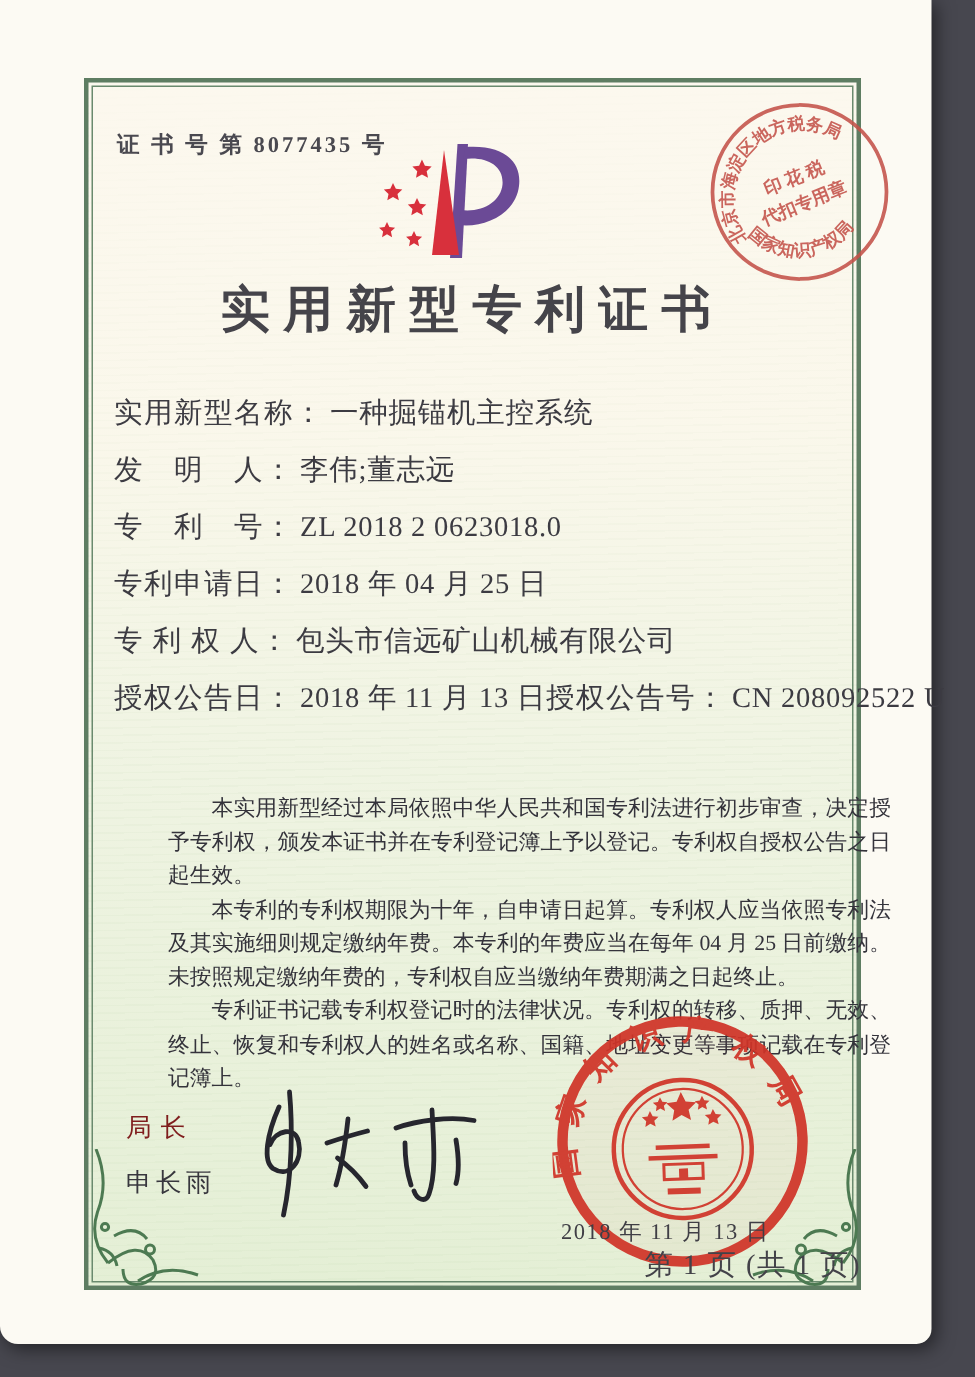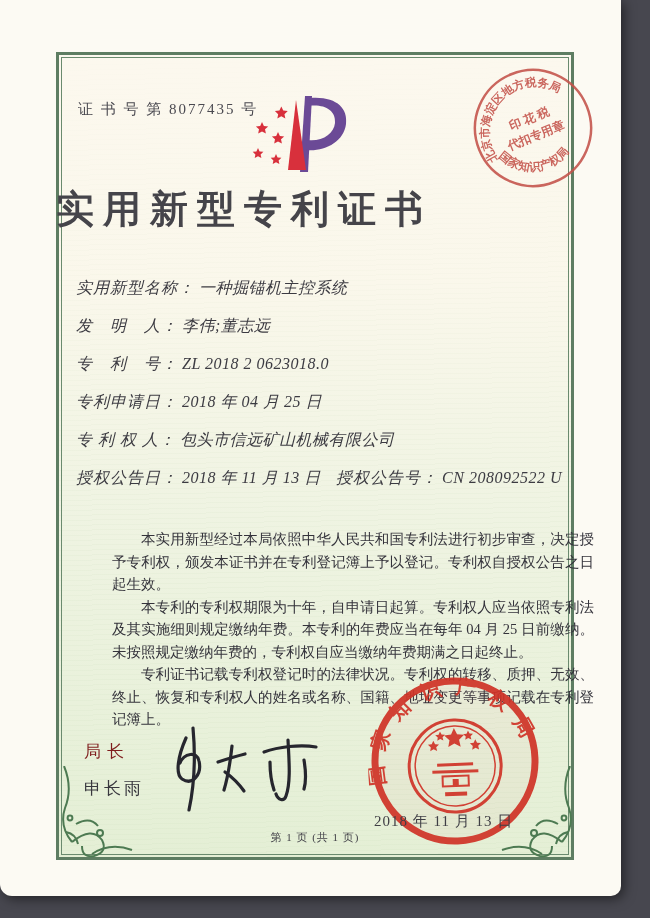--- a/index.html
+++ b/index.html
@@ -18,39 +18,39 @@
   .frame{
     position:absolute;left:56px;top:52px;width:518px;height:808px;
     border:3px solid #5e7d62;
     background:
       linear-gradient(180deg, rgba(252,248,238,.97) 0%, rgba(250,247,234,.88) 28%, rgba(236,242,222,.82) 58%, rgba(224,237,208,.85) 100%),
       repeating-linear-gradient(179deg, rgba(125,168,112,.22) 0px, rgba(125,168,112,.22) 1px, transparent 1px, transparent 5px);
     box-sizing:border-box;
   }
   .frame-inner{position:absolute;inset:2px;border:1px solid #6a8a6e;pointer-events:none;}
   .abs{position:absolute;}
-  .cert-no{left:78px;top:100px;font-size:15px;letter-spacing:2px;color:#4a4950;}
-  .title{left:56px;top:184px;width:518px;font-size:38px;font-weight:700;
+  .cert-no{left:78px;top:87px;font-size:15px;letter-spacing:2px;color:#4a4950;font-weight:bold;}
+  .title{left:56px;top:184px;width:518px;text-align:center;font-size:33px;font-weight:700;
          letter-spacing:9px;color:#45444a;}
-  .fields{left:76px;top:276px;width:486px;font-size:16px;color:#3c3b42;font-style:italic;}
+  .fields{left:76px;top:264px;width:486px;font-size:19px;color:#3c3b42;}
   .field-row{line-height:24px;margin-bottom:14px;white-space:nowrap;}
   .field-label{letter-spacing:1px;}
   .field-value{margin-left:4px;letter-spacing:.5px;}
   .grant-row{display:flex;justify-content:space-between;}
   .body-text{left:76px;top:528px;width:482px;font-size:14.5px;line-height:22.5px;
              color:#34333b;text-align:justify;margin-left:36px;}
   .body-text p{margin:0;text-indent:2em;}
   .signer-title{left:84px;top:740px;font-size:17px;letter-spacing:6px;color:#7f1d1d;}
   .signer-name{left:84px;top:777px;font-size:17px;letter-spacing:3px;color:#38373e;}
   .sig-svg{left:148px;top:722px;}
   .tax-stamp{left:471px;top:66px;width:124px;height:124px;transform:rotate(-22deg);opacity:.88;}
   .logo{left:248px;top:92px;}
   .office-seal{left:368px;top:674px;width:174px;height:174px;opacity:.93;transform:rotate(-2deg);}
   .seal-date{left:374px;top:812px;font-size:15px;color:#3f3e45;letter-spacing:1px;z-index:5;}
-  .footer{left:56px;top:830px;width:518px;text-align:center;font-size:11px;color:#434249;letter-spacing:1px;}
+  .footer{left:56px;top:830px;width:518px;text-align:right;font-size:19px;color:#434249;letter-spacing:1px;}
   .flourish-left{left:58px;top:766px;}
   .flourish-right{left:494px;top:766px;transform:scaleX(-1);}
   svg text{font-family:"Liberation Serif","DejaVu Serif",serif;}
 </style>
 </head>
 <body>
 
 <div class="page">
   <div class="frame">
     <div class="frame-inner"></div>

